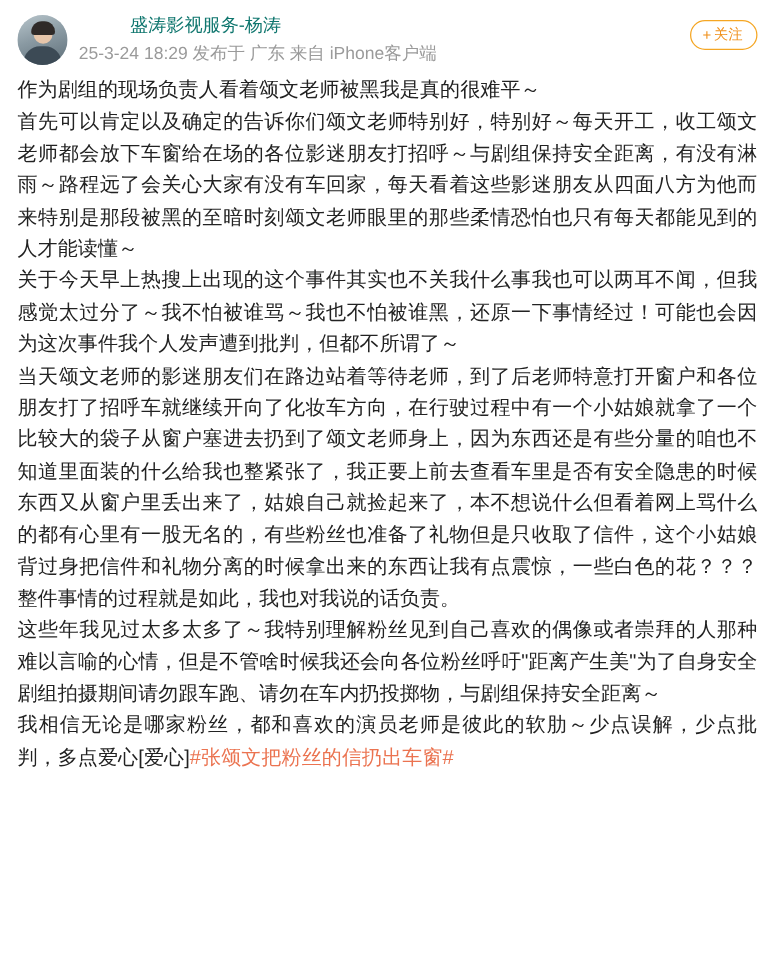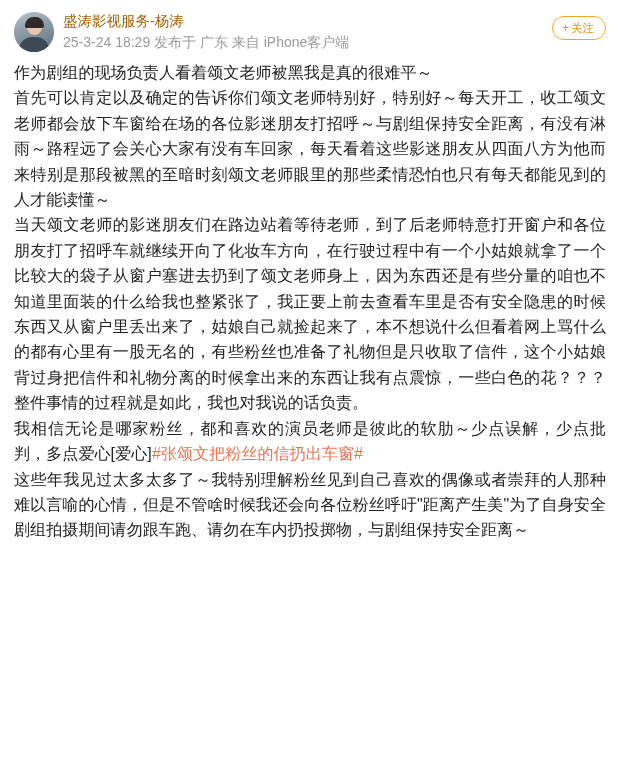--- a/index.html
+++ b/index.html
@@ -69,23 +69,24 @@
   }
   .name-block {
     margin-left: 9px;
     display: flex;
     flex-direction: column;
     justify-content: flex-start;
     padding-top: 1px;
   }
   .username {
     font-size: 14.5px;
-    color: #a16207;
+    color: #0f766e;
     line-height: 20px;
     font-weight: normal;
+    margin-left: 41px;
   }
   .meta {
     font-size: 14px;
     color: #9a9a9a;
     line-height: 18px;
     margin-top: 2px;
   }
   .follow-btn {
     position: absolute;
     right: 0;
@@ -141,18 +142,19 @@
     </div>
     <div class="follow-btn">
       <span class="plus">+</span>
       <span>关注</span>
     </div>
   </div>
 
   <div class="content">
     <p>作为剧组的现场负责人看着颂文老师被黑我是真的很难平～</p>
     <p>首先可以肯定以及确定的告诉你们颂文老师特别好，特别好～每天开工，收工颂文老师都会放下车窗给在场的各位影迷朋友打招呼～与剧组保持安全距离，有没有淋雨～路程远了会关心大家有没有车回家，每天看着这些影迷朋友从四面八方为他而来特别是那段被黑的至暗时刻颂文老师眼里的那些柔情恐怕也只有每天都能见到的人才能读懂～</p>
+    <p>关于今天早上热搜上出现的这个事件其实也不关我什么事我也可以两耳不闻，但我感觉太过分了～我不怕被谁骂～我也不怕被谁黑，还原一下事情经过！可能也会因为这次事件我个人发声遭到批判，但都不所谓了～</p>
     <p>当天颂文老师的影迷朋友们在路边站着等待老师，到了后老师特意打开窗户和各位朋友打了招呼车就继续开向了化妆车方向，在行驶过程中有一个小姑娘就拿了一个比较大的袋子从窗户塞进去扔到了颂文老师身上，因为东西还是有些分量的咱也不知道里面装的什么给我也整紧张了，我正要上前去查看车里是否有安全隐患的时候东西又从窗户里丢出来了，姑娘自己就捡起来了，本不想说什么但看着网上骂什么的都有心里有一股无名的，有些粉丝也准备了礼物但是只收取了信件，这个小姑娘背过身把信件和礼物分离的时候拿出来的东西让我有点震惊，一些白色的花？？？整件事情的过程就是如此，我也对我说的话负责。</p>
+    <p>这些年我见过太多太多了～我特别理解粉丝见到自己喜欢的偶像或者崇拜的人那种难以言喻的心情，但是不管啥时候我还会向各位粉丝呼吁"距离产生美"为了自身安全剧组拍摄期间请勿跟车跑、请勿在车内扔投掷物，与剧组保持安全距离～</p>
     <p><span>我相信无论是哪家粉丝，都和喜欢的演员老师是彼此的软肋～少点误解，少点批判，多点爱心[爱心]</span><span class="topic">#张颂文把粉丝的信扔出车窗#</span></p>
-    <p>这些年我见过太多太多了～我特别理解粉丝见到自己喜欢的偶像或者崇拜的人那种难以言喻的心情，但是不管啥时候我还会向各位粉丝呼吁"距离产生美"为了自身安全剧组拍摄期间请勿跟车跑、请勿在车内扔投掷物，与剧组保持安全距离～</p>
   </div>
 
 </div>
 
 </body></html>

